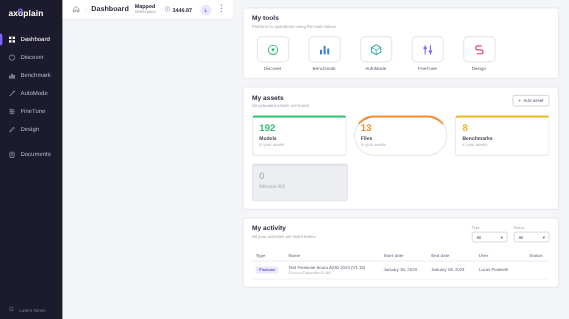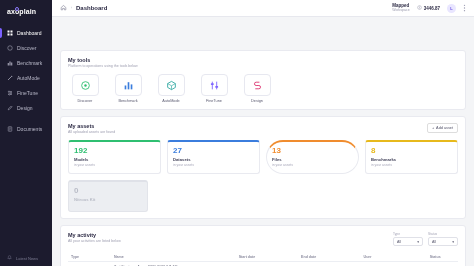--- a/index.html
+++ b/index.html
@@ -47,21 +47,21 @@
   }
   .nav-ico { width:6px; height:6px; flex:0 0 6px; display:block; }
   .nav-ico svg { display:block; }
   .sidebar-bottom {
     position:absolute; bottom:5px; left:0; right:0;
     display:flex; align-items:center; gap:3px;
     padding: 0 7px; font-size:4px; color:#7d7d93;
   }
 
   
-  .main { flex:1; height:266px; display:flex; flex-direction:column; background:#f4f5f7;gap:27px; }
+  .main { flex:1; height:266px; display:flex; background:#f4f5f7; }
 
   .topbar {
     height: 17px; background:#ffffff; border-bottom:1px solid #e7e8ee;
     display:flex; align-items:center; padding: 0 8px;
     gap: 5px;
   }
   .topbar-left { display:flex; align-items:center; gap:4px; }
   .topbar-title { font-size:6px; font-weight:700; color:#2d2b45; }
   .topbar-right { margin-left:auto; display:flex; align-items:center; gap:7px; }
   .ws-block { text-align:left; line-height:1.1; }
@@ -342,25 +342,20 @@
           <div class="btn-add">
             <span>+</span>
             <span>Add asset</span>
           </div>
         </div>
 
         <div class="assets-row">
           <div class="asset a-green">
             <div class="num">192</div>
             <div class="nm">Models</div>
-            <div class="sub">in your assets</div>
-          </div>
-          <div class="asset a-blue">
-            <div class="num">27</div>
-            <div class="nm">Datasets</div>
             <div class="sub">in your assets</div>
           </div>
           <div class="asset a-orange">
             <div class="num">13</div>
             <div class="nm">Files</div>
             <div class="sub">in your assets</div>
           </div>
           <div class="asset a-yellow">
             <div class="num">8</div>
             <div class="nm">Benchmarks</div>

